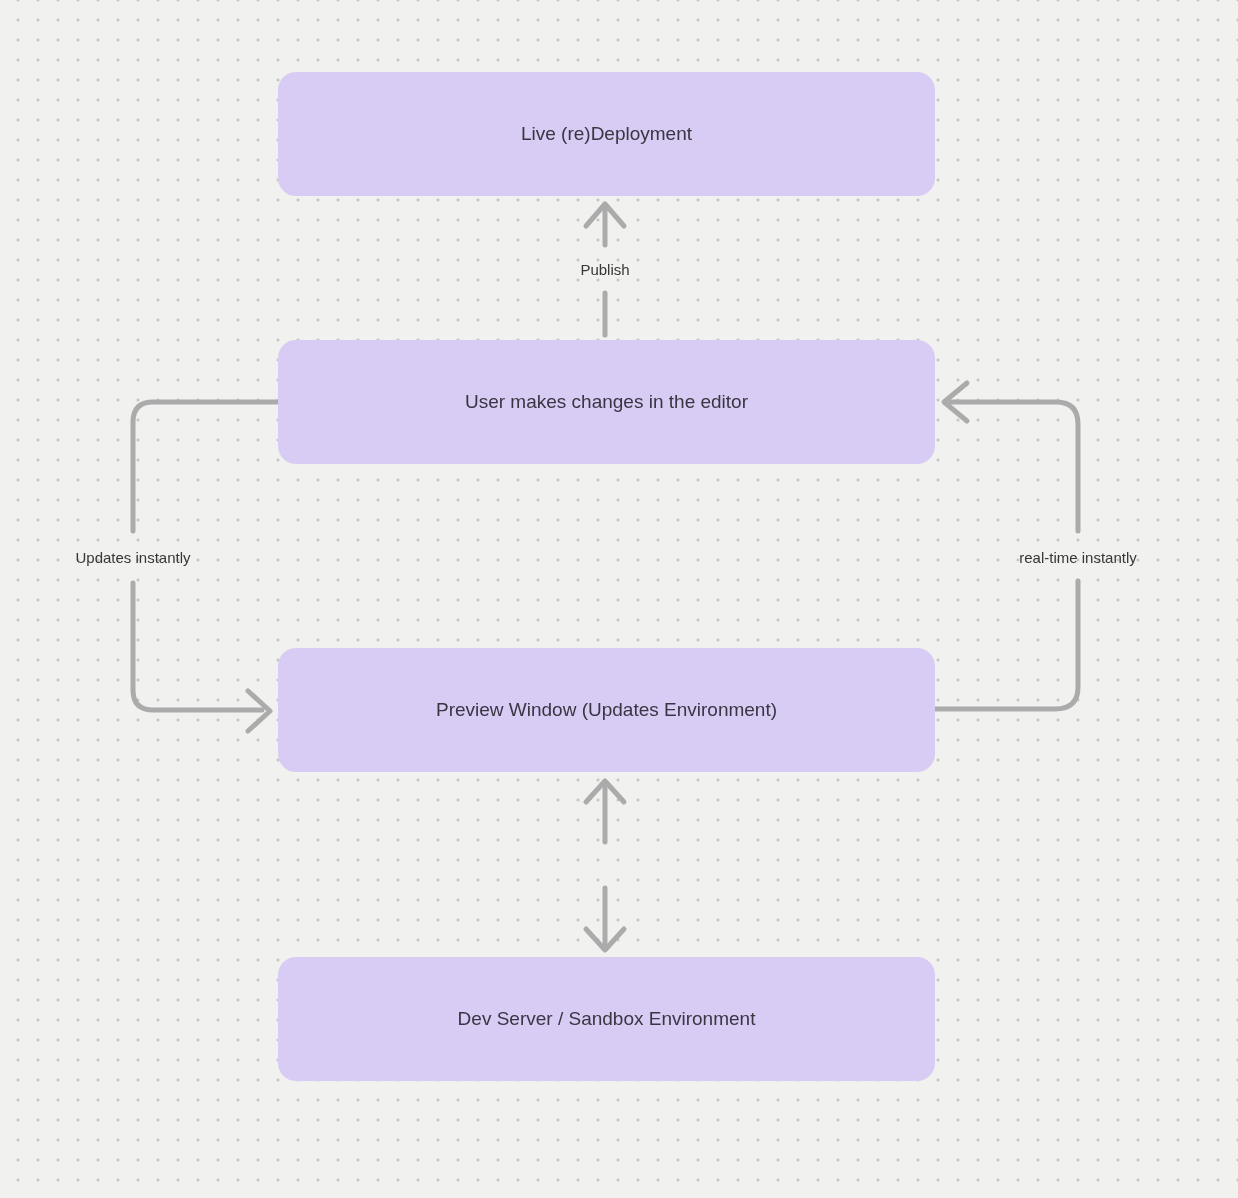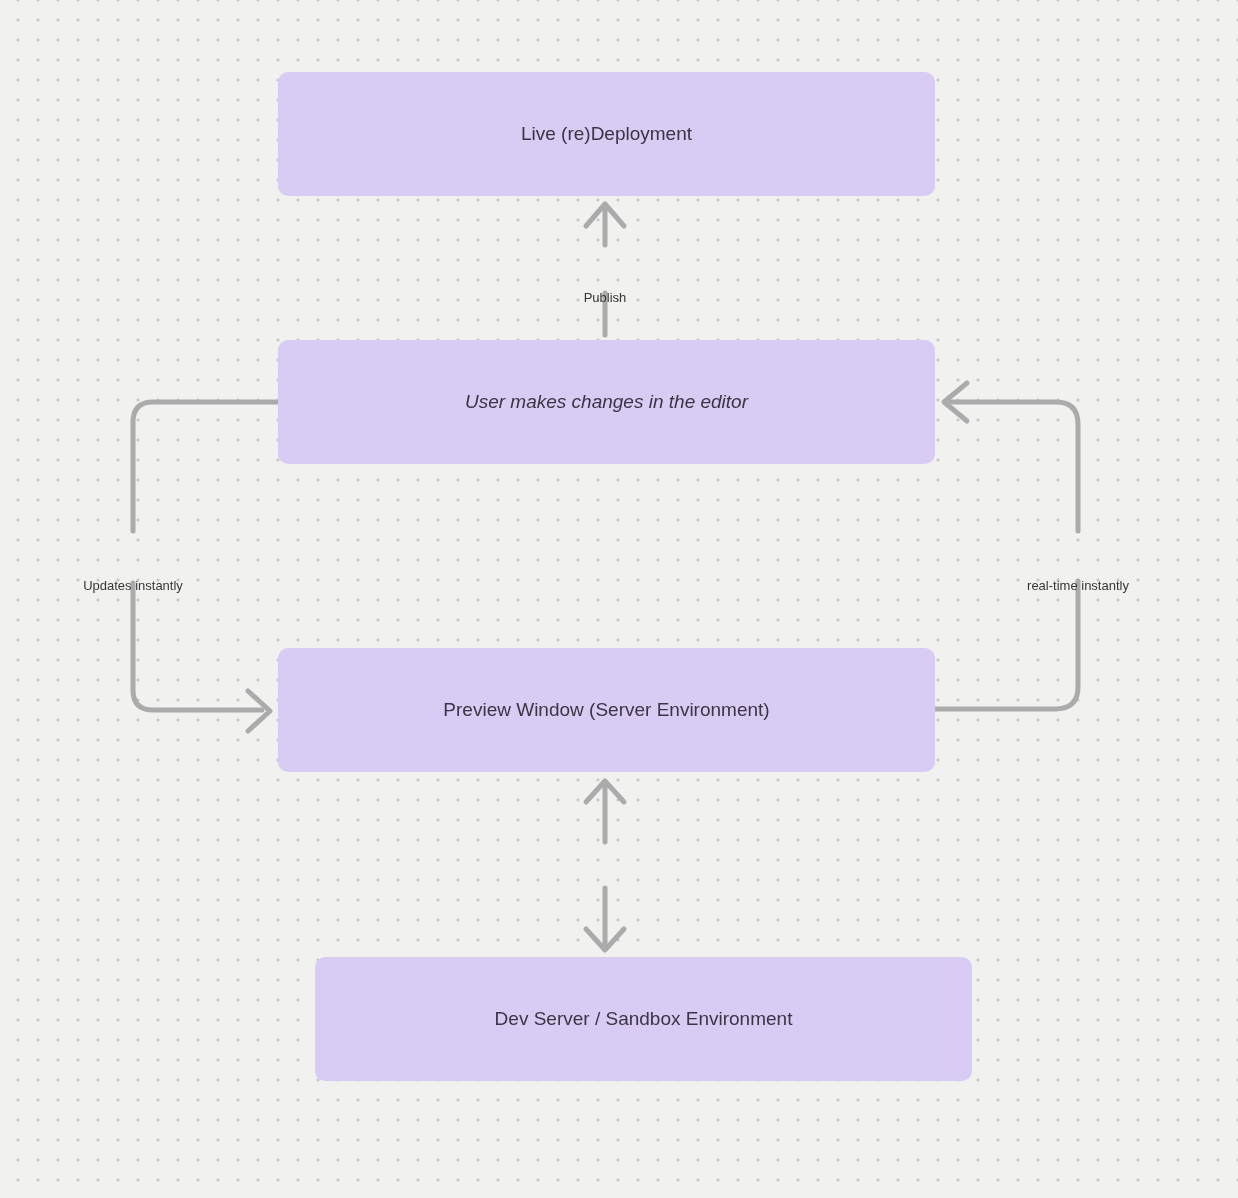--- a/index.html
+++ b/index.html
@@ -29,43 +29,42 @@
     stroke-width: 5;
     stroke-linecap: round;
     stroke-linejoin: round;
   }
   .node {
     position: absolute;
     left: 278px;
     width: 657px;
     height: 124px;
     background: var(--node-fill, #d8ccf5);
-    border-radius: 10px;
+    border-radius: 18px;
     display: flex;
     align-items: center;
     justify-content: center;
   }
   .node-label {
     font-size: 19px;
     line-height: 1.3;
     color: var(--node-text-color, #3a3542);
     text-align: center;
   }
   .edge-label {
     position: absolute;
     transform: translate(-50%, -50%);
-    font-size: 13px;
+    font-size: 15px;
     color: var(--label-text-color, #373737);
     white-space: nowrap;
-    margin-top: 28px;
   }
   .node-live        { top: 72px; }
-  .node-user        { top: 340px; font-style: italic; }
+  .node-user        { top: 340px; }
   .node-preview     { top: 648px; }
-  .node-devserver   { top: 957px; margin-left: 37px; }
+  .node-devserver   { top: 957px; }
   .label-publish    { left: 605px;  top: 269px; }
   .label-updates    { left: 133px;  top: 557px; text-align: right; }
   .label-feedback   { left: 1078px; top: 557px; }
   .label-spunup     { left: 606px;  top: 866px; }
 </style>
 </head>
 <body>
 
 <div class="canvas">
 
@@ -99,21 +98,21 @@
 
   <div class="node node-live">
     <span class="node-label">Live (re)Deployment</span>
   </div>
 
   <div class="node node-user">
     <span class="node-label">User makes changes in the editor</span>
   </div>
 
   <div class="node node-preview">
-    <span class="node-label">Preview Window (Server Environment)</span>
+    <span class="node-label">Preview Window (Updates Environment)</span>
   </div>
 
   <div class="node node-devserver">
     <span class="node-label">Dev Server / Sandbox Environment</span>
   </div>
 
   <div class="edge-label label-publish">Publish</div>
   <div class="edge-label label-updates">Updates instantly</div>
   <div class="edge-label label-feedback">real-time instantly</div>
 

